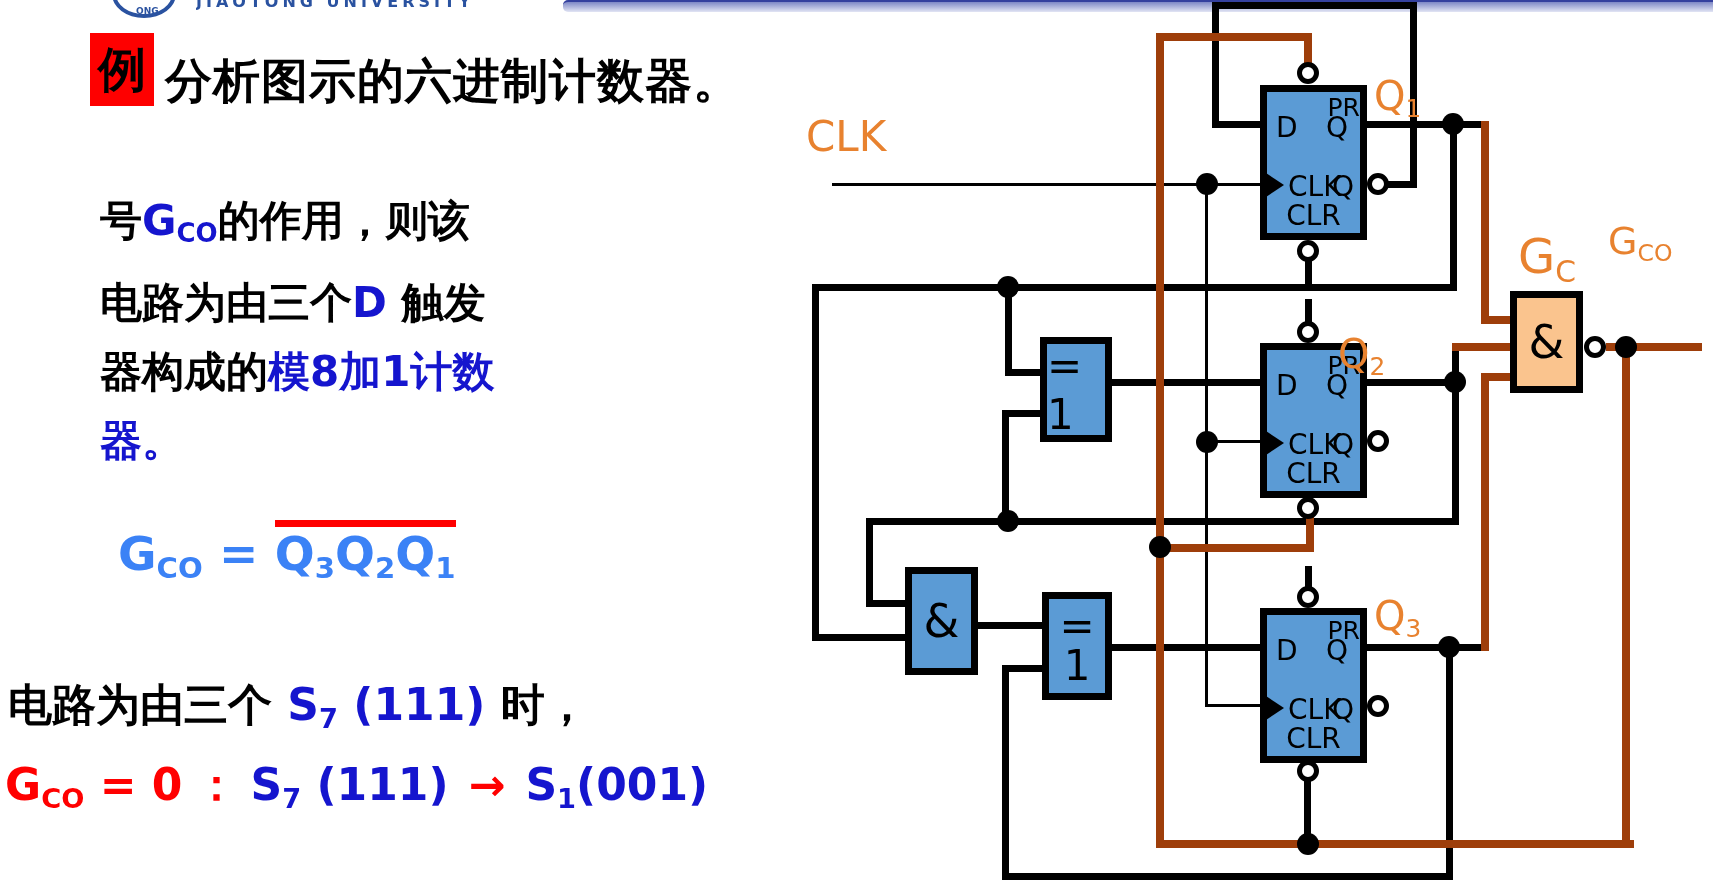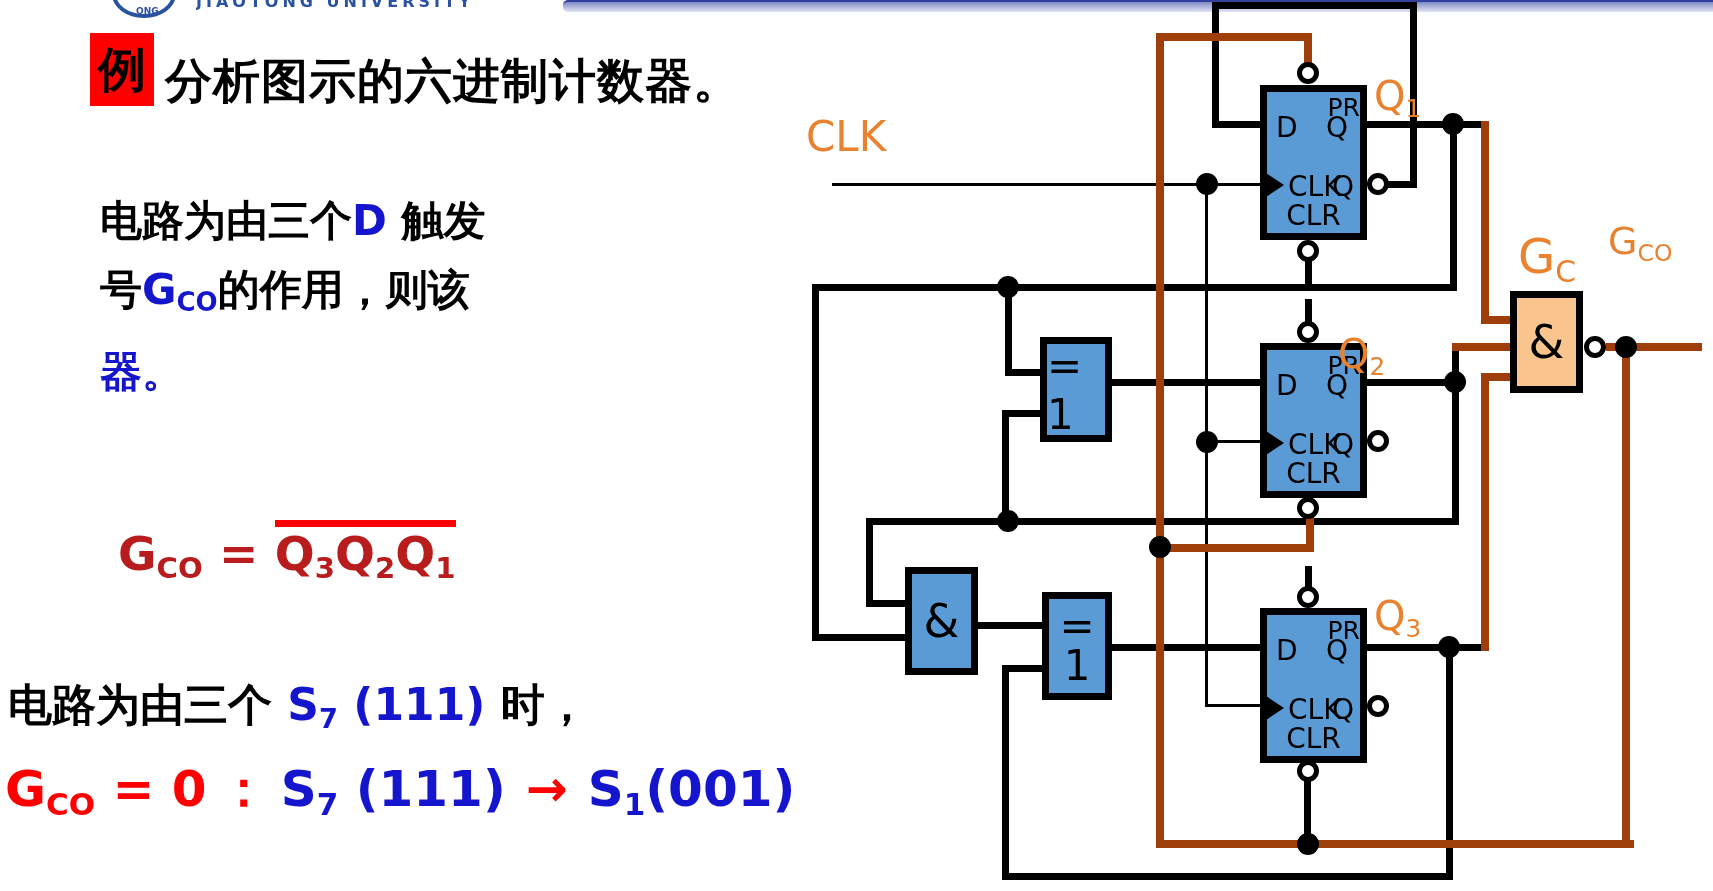--- a/index.html
+++ b/index.html
@@ -40,25 +40,25 @@
   .badge span{font-size:48px;font-weight:bold;color:#000;}
   .title{position:absolute;left:165px;top:50px;font-size:47px;font-weight:bold;color:#000;
          letter-spacing:1px;white-space:nowrap;}
   .para{position:absolute;left:100px;top:186px;font-size:42px;font-weight:bold;color:#000;
         line-height:69px;white-space:nowrap;}
   .para .ln1{padding-left:36px;}
   .blue{color:#1515CE;}
   .red{color:#FF0000;}
   .sub{font-size:0.62em;vertical-align:-0.28em;}
   .formula{position:absolute;left:118px;top:520px;font-size:47px;font-weight:bold;
-           color:#b91c1c;white-space:nowrap;}
+           color:#3b82f6;white-space:nowrap;}
   .ovl{display:inline-block;border-top:7px solid #FF0000;padding-top:2px;line-height:1.05;}
   .stateline{position:absolute;left:8px;top:676px;font-size:44px;font-weight:bold;color:#000;
              white-space:nowrap;}
-  .resultline{position:absolute;left:5px;top:756px;font-size:50px;font-weight:bold;
+  .resultline{position:absolute;left:5px;top:756px;font-size:44px;font-weight:bold;
               white-space:nowrap;}
   .resultline .gap1{margin:0 12px;}
   .resultline .gap2{margin:0 20px;}
   
   .topbar{position:absolute;left:563px;top:0;width:1150px;height:10px;
           background:linear-gradient(#7E88C6,#E2E5F4);border-top:2px solid #34409E;
           border-radius:5px 0 0 5px;}
   .seal{position:absolute;left:112px;top:-30px;width:64px;height:48px;border-radius:50%;
         border:4px solid #2A52A0;box-sizing:border-box;background:#fff;overflow:visible;}
   .sealtxt{position:absolute;left:20px;top:32px;font-size:9px;color:#2A52A0;font-weight:bold;}
@@ -73,22 +73,23 @@
   <span class="sealtxt">ONG</span>
 </div>
 <div class="unitxt">JIAOTONG UNIVERSITY</div>
 
 <div class="badge">
   <span>例</span>
 </div>
 <div class="title">分析图示的六进制计数器。</div>
 
 <div class="para">
+  <div><span>号</span><span class="blue"><span>G</span><span class="sub">CO</span></span><span>的作用，则该</span></div>
   <div><span>电路为由三个</span><span class="blue">D</span><span> 触发</span></div>
-  <div><span>号</span><span class="blue"><span>G</span><span class="sub">CO</span></span><span>的作用，则该</span></div>
+  <div><span>器构成的</span><span class="blue">模8加1计数</span></div>
   <div><span class="blue">器。</span></div>
 </div>
 
 <div class="formula">
   <span><span>G</span><span class="sub">CO</span></span><span> = </span><span class="ovl"><span>Q</span><span class="sub">3</span><span>Q</span><span class="sub">2</span><span>Q</span><span class="sub">1</span></span>
 </div>
 
 <div class="stateline">
   <span>电路为由三个 </span><span class="blue"><span>S</span><span class="sub">7</span></span><span class="blue"> (111)</span><span> 时，</span>
 </div>

